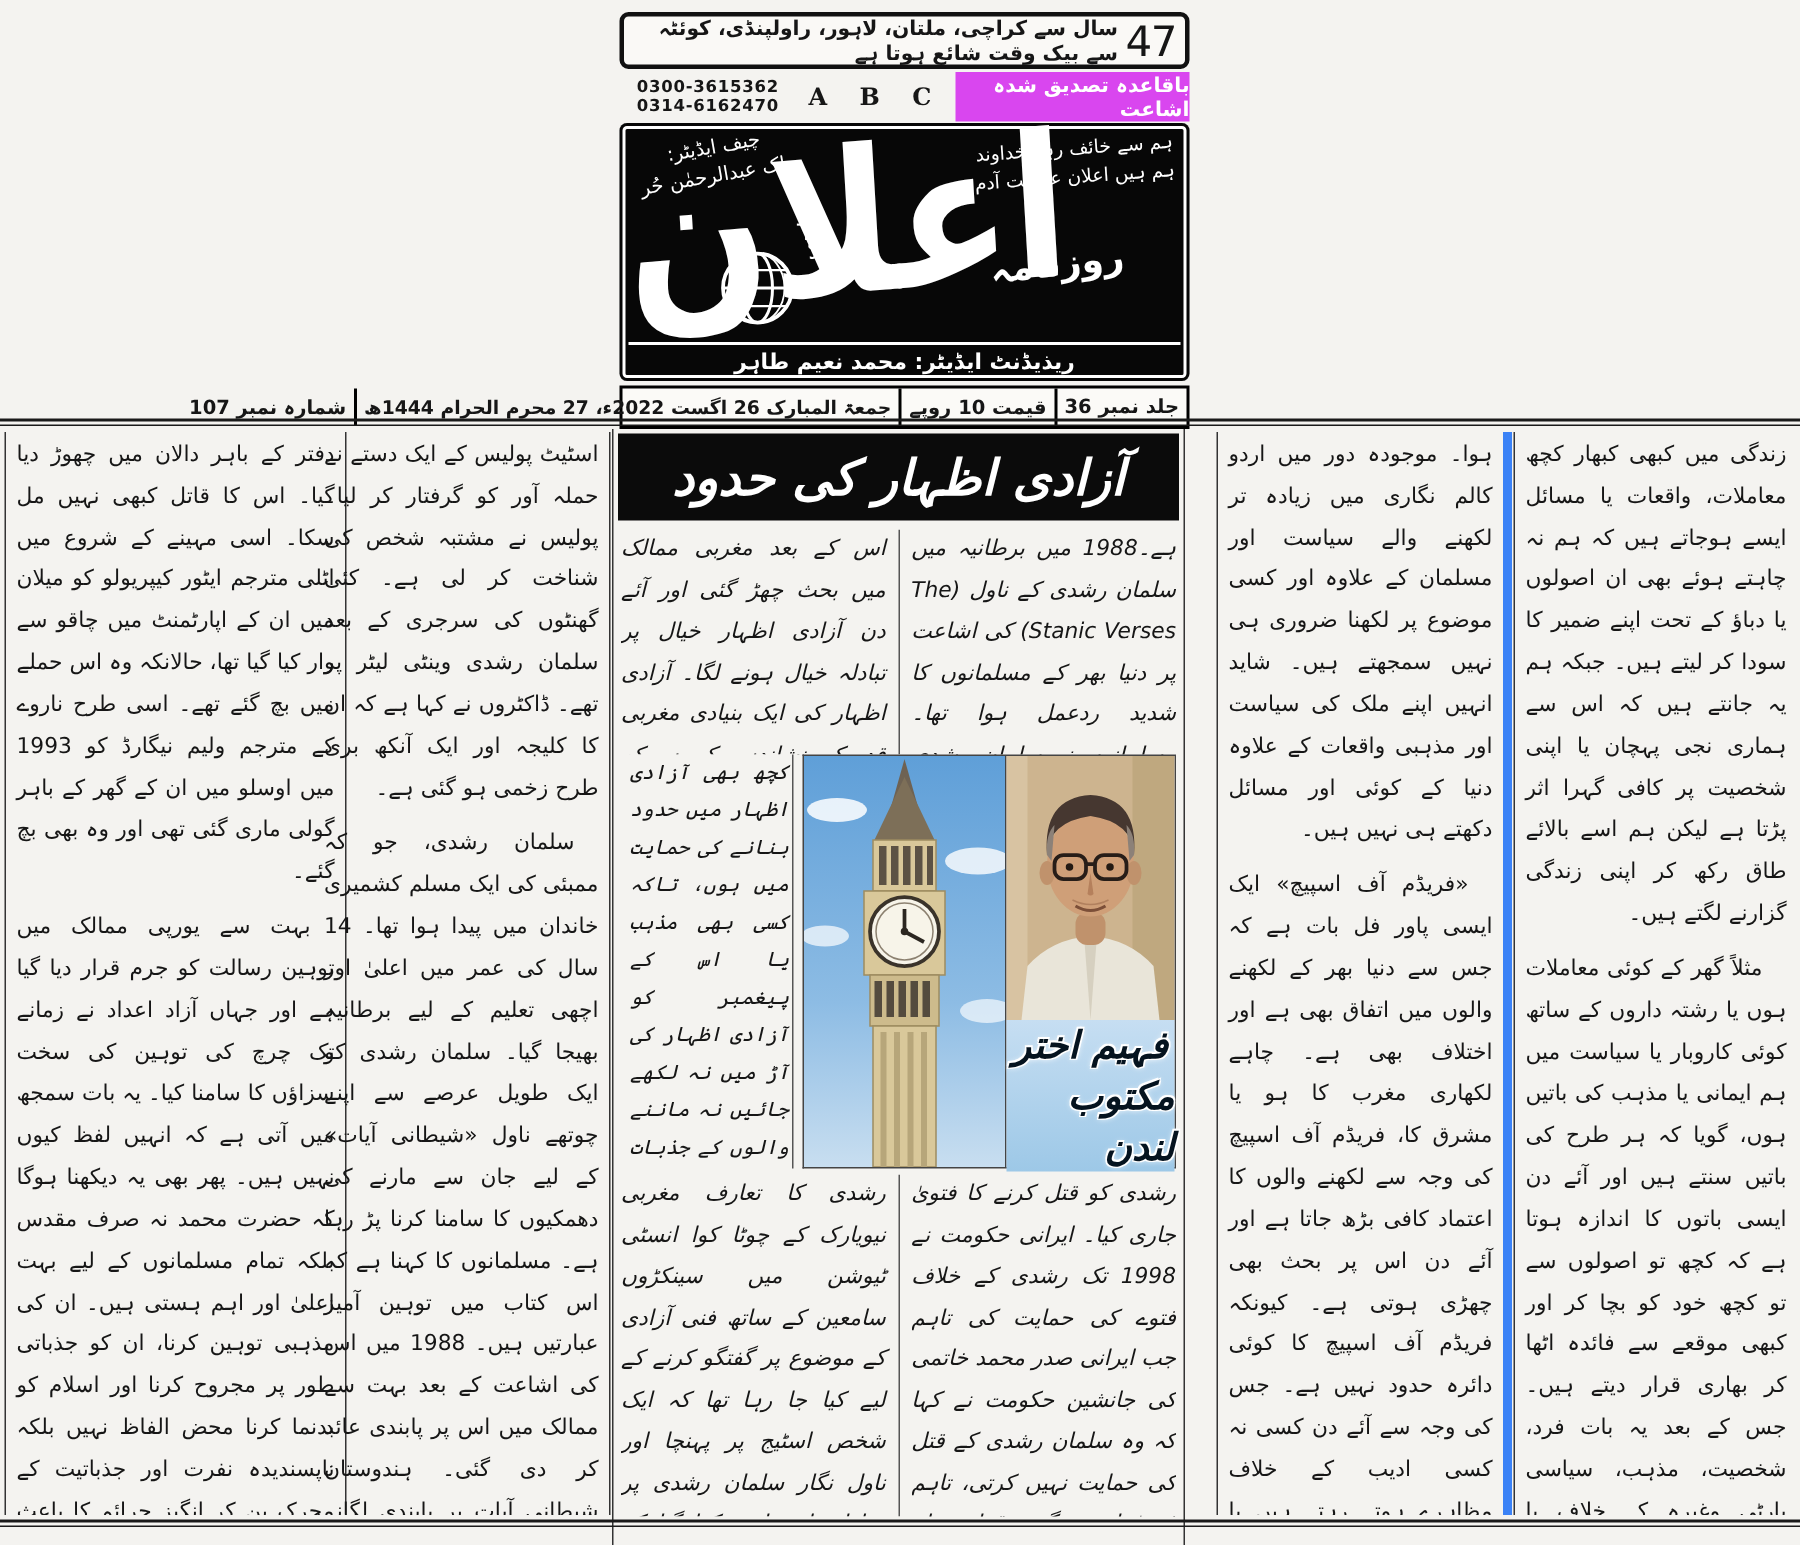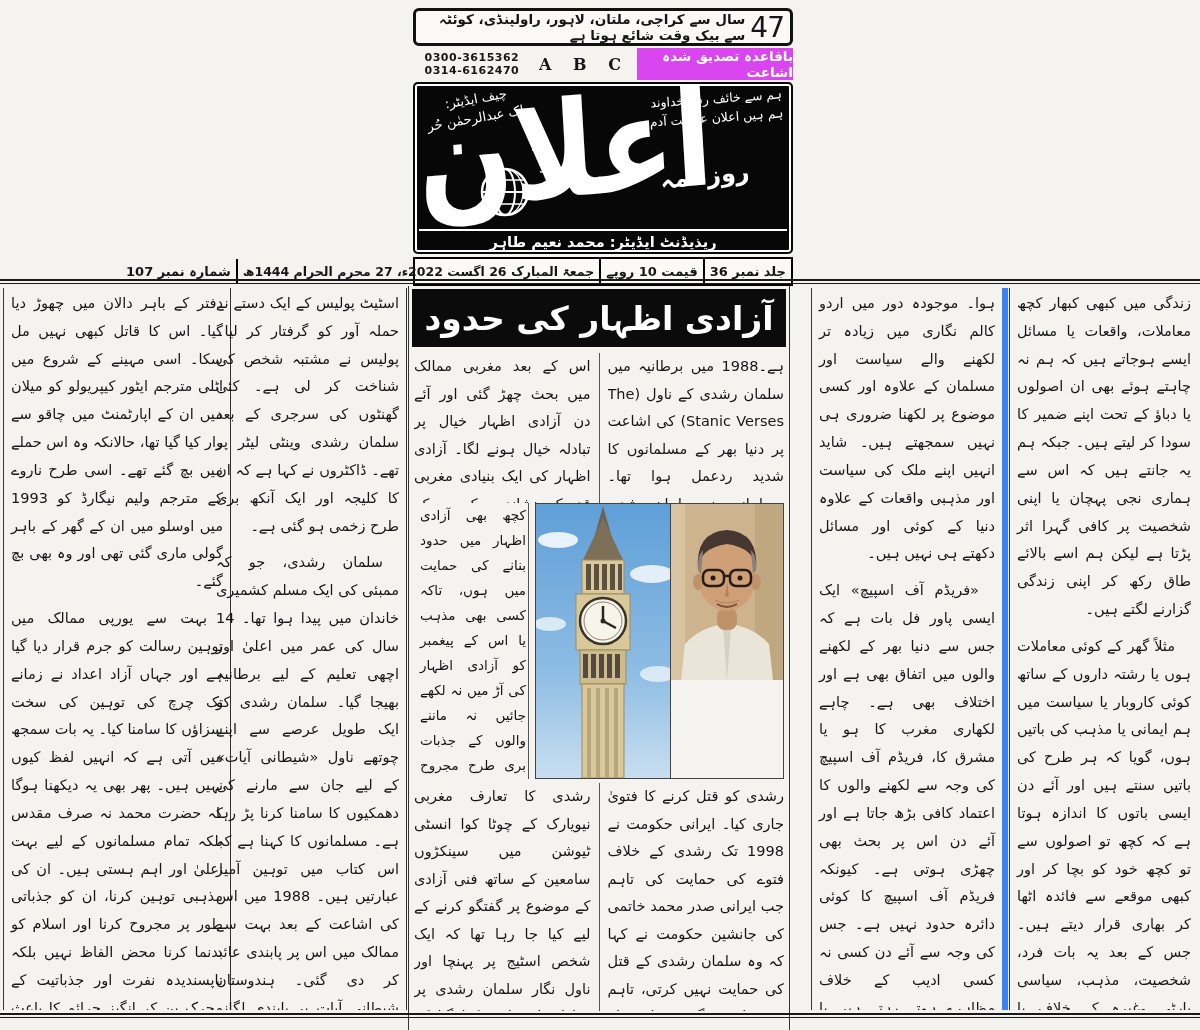--- a/index.html
+++ b/index.html
@@ -52,21 +52,21 @@
          direction:rtl; text-align:justify; font-size:14.5px; line-height:1.92; padding:2px 7px; }
   .col p { margin-bottom:9px; text-indent:16px; }
   .col p.nofirst { text-indent:0; }
   .c-l1 { left:3px;    width:228px; border-left:1px solid #333; border-right:1px solid #333; }
   .c-l2 { left:209px;  width:198px; border-right:1px solid #333; }
   .c-r2 { left:811px;  width:197px; border-left:1px solid #333; border-right:6px solid #3b82f6; }
   .c-r1 { left:1009px; width:189px; border-right:none; border-left:1px solid #333; }
 
   
   .mid { position:absolute; left:408px; top:286px; width:382px; height:744px;
-         border-left:1px solid #333; border-right:1px solid #333; overflow:hidden; }
+         border-left:1px solid #333; border-right:1px solid #333; overflow:hidden;font-style:italic; }
   .headline { height:58px; margin:3px 3px 6px; background:#0b0b0b; color:#fff;
               display:flex; align-items:center; justify-content:center;
               font-size:33px; font-weight:bold; direction:rtl; letter-spacing:1px; }
   .rowA, .rowC { display:flex; direction:rtl; padding:0 5px; overflow:hidden;
                  text-align:justify; font-size:14.5px; line-height:1.9; }
   .rowA { height:150px; } .rowC { height:228px; margin-top:4px; }
   .sub { flex:1; overflow:hidden; }
   .sub + .sub { border-right:1px solid #555; padding-right:8px; margin-right:8px; }
   .rowB { display:flex; direction:ltr; height:276px; padding:0 5px; }
   .stripcol { width:120px; overflow:hidden; direction:rtl; text-align:justify;
@@ -224,20 +224,24 @@
             <rect x="59" y="66" width="21" height="16" rx="6" fill="none" stroke="#271d18" stroke-width="2.5"></rect>
             <line x1="53" y1="72" x2="59" y2="72" stroke="#271d18" stroke-width="2.5"></line>
             <circle cx="42" cy="74" r="2.5" fill="#241a14"></circle>
               <circle cx="69" cy="74" r="2.5" fill="#241a14"></circle>
 
             <path d="M56,78 L54,92 Q56,94 58,92 Z" fill="#b5805c"></path>
             <path d="M46,100 Q56,106 66,100" fill="none" stroke="#7c4f38" stroke-width="2"></path>
             <path d="M44,96 Q56,102 68,96" fill="none" stroke="#9c6c4d" stroke-width="1" opacity="0.6"></path>
           </svg>
         </div>
+        <div class="caption">
+          <div class="cap">فہیم اختر</div>
+          <div class="cap">مکتوب لندن</div>
+        </div>
       </div>
     </div>
     <div class="rowC">
       <div class="sub">رشدی کو قتل کرنے کا فتویٰ جاری کیا۔ ایرانی حکومت نے 1998 تک رشدی کے خلاف فتوے کی حمایت کی تاہم جب ایرانی صدر محمد خاتمی کی جانشین حکومت نے کہا کہ وہ سلمان رشدی کے قتل کی حمایت نہیں کرتی، تاہم فتویٰ اپنی جگہ برقرار رہا۔ انگریزی مصنف حنیف قریشی نے اسے آزادی کے بعد کی ادبی تاریخ کا سب سے اہم واقعہ قرار دیا۔</div>
       <div class="sub">رشدی کا تعارف مغربی نیویارک کے چوٹا کوا انسٹی ٹیوشن میں سینکڑوں سامعین کے ساتھ فنی آزادی کے موضوع پر گفتگو کرنے کے لیے کیا جا رہا تھا کہ ایک شخص اسٹیج پر پہنچا اور ناول نگار سلمان رشدی پر دھاوا بول دیا۔ دیکھا گیا کہ حملہ آور بار بار سلمان رشدی کے سینے اور گردن پر وار کر رہا تھا۔ ہال میں موجود سامعین دنگ رہ گئے اور زور و شور سے چیخ پکار ہونے لگی۔ فوراً حاضرین نے رشدی کو اس شخص سے الگ کرنے میں مدد کی۔ نیویارک</div>
     </div>
   </div>
 
   <div class="col c-r2">
     <p class="nofirst">ہوا۔ موجودہ دور میں اردو کالم نگاری میں زیادہ تر لکھنے والے سیاست اور مسلمان کے علاوہ اور کسی موضوع پر لکھنا ضروری ہی نہیں سمجھتے ہیں۔ شاید انہیں اپنے ملک کی سیاست اور مذہبی واقعات کے علاوہ دنیا کے کوئی اور مسائل دکھتے ہی نہیں ہیں۔</p>

